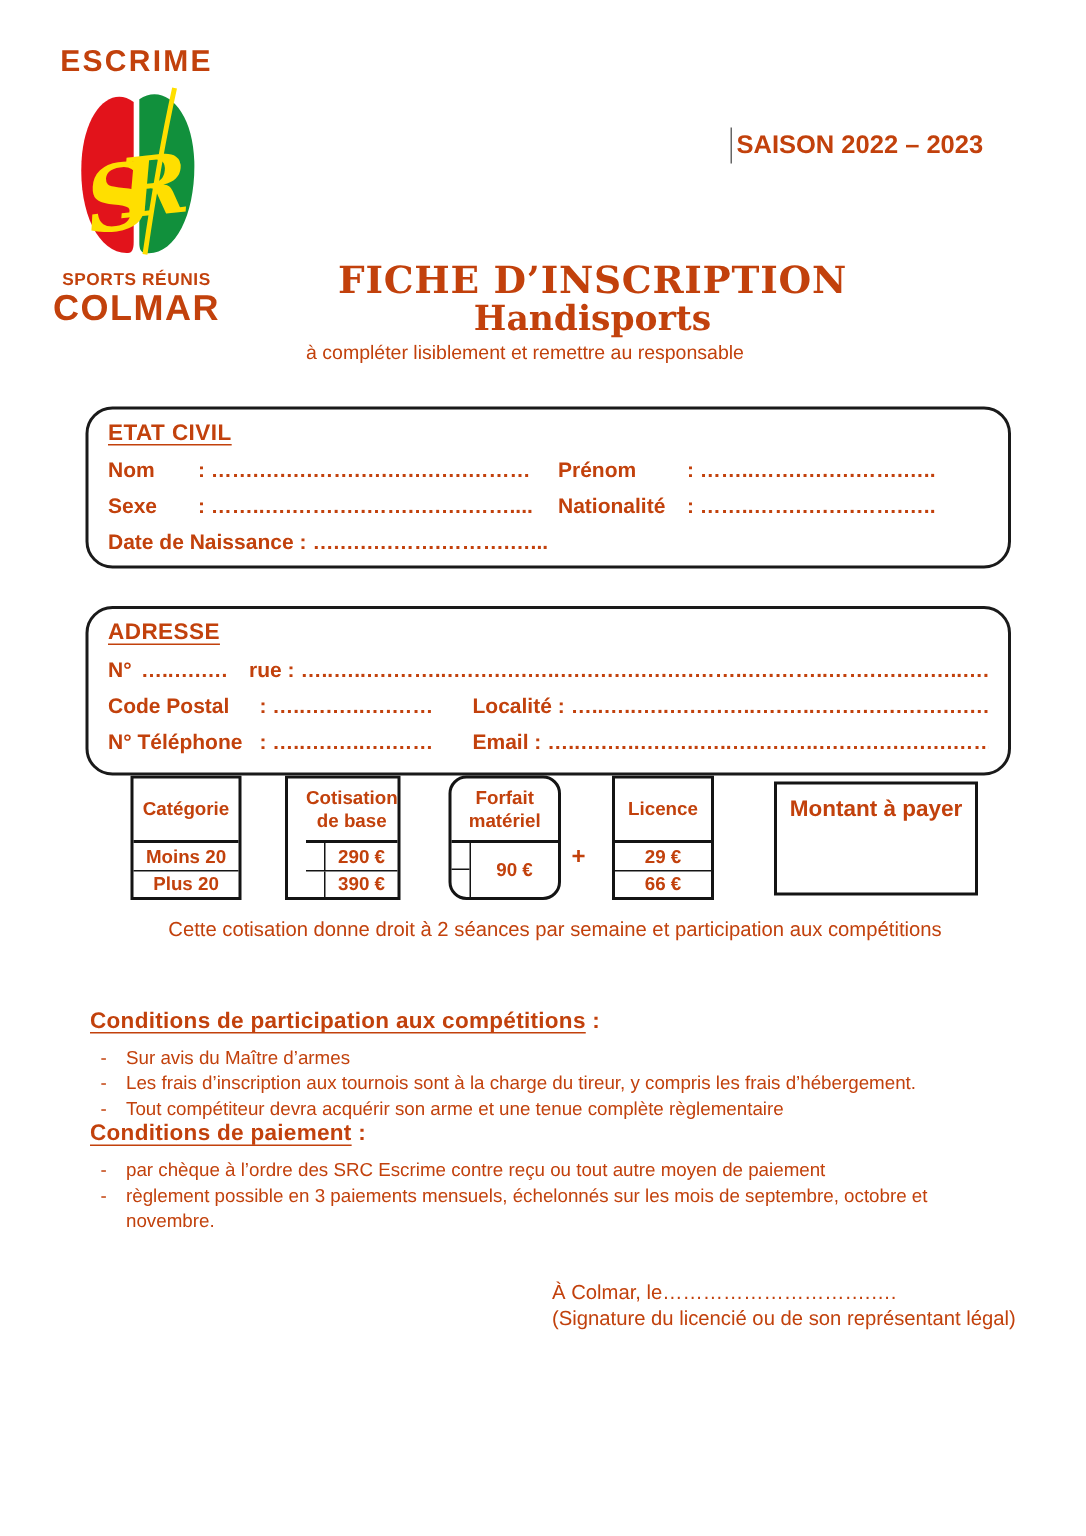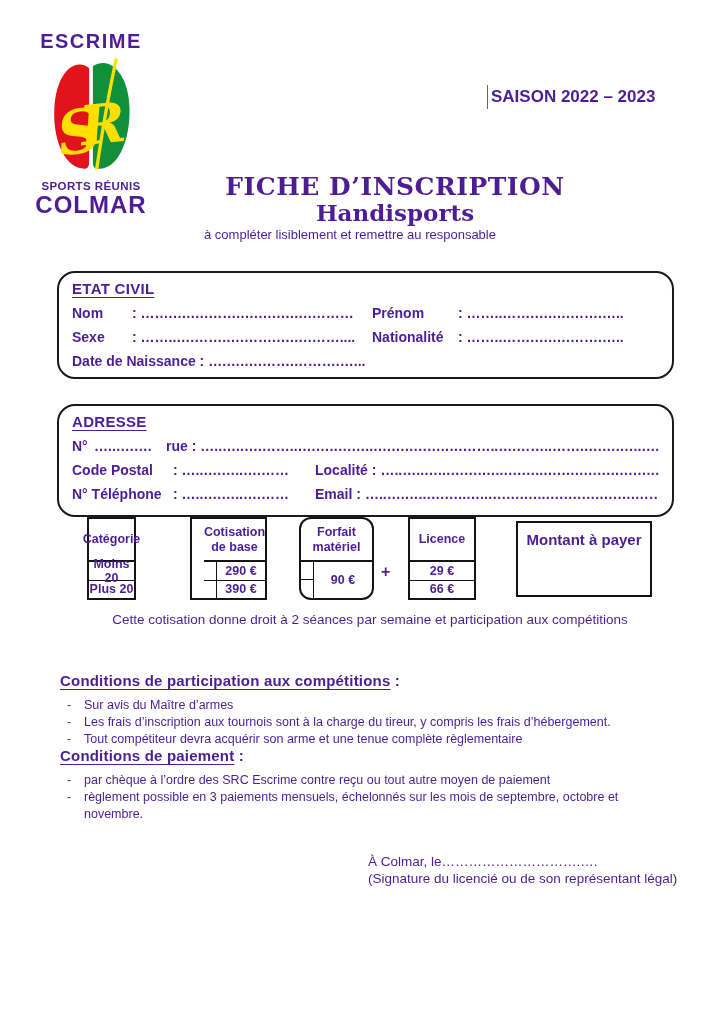--- a/index.html
+++ b/index.html
@@ -1,19 +1,19 @@
 <!DOCTYPE html>
 <html><head>
 <meta charset="utf-8">
 <style>
   * { margin:0; padding:0; box-sizing:border-box; }
   html,body { background:#ffffff; }
   .page {
     position:relative; width:724px; height:1024px; background:#ffffff;
-    font-family:"Liberation Sans", sans-serif; color:#4c1d95; overflow:hidden;
+    font-family:"Liberation Sans", sans-serif; color:#c2410c; overflow:hidden;
   }
 
   
   .logo { position:absolute; left:33px; top:30px; width:116px; text-align:center; }
   .logo-escrime { font-size:20px; font-weight:bold; letter-spacing:1.5px; }
   .emblem { width:94px; height:124px; margin-top:1px; display:inline-block; }
   .logo-sr { font-size:11.5px; font-weight:bold; letter-spacing:0.4px; margin-top:-2px; }
   .logo-colmar { font-size:24px; font-weight:bold; letter-spacing:1px; line-height:1.05; }
 
   
@@ -51,21 +51,21 @@
 
   
   .tarifs { position:absolute; left:0; top:517px; width:724px; height:84px; font-weight:bold; }
   .tbox { position:absolute; top:0; height:83px; border:2.5px solid #141414; background:#fff; text-align:center; }
   .tbox .th { height:43px; border-bottom:2px solid #141414; display:flex; align-items:center;
               justify-content:center; font-size:12.5px; line-height:1.15; padding:0 2px; }
   .trow { height:17.8px; display:flex; align-items:center; justify-content:center; font-size:12.5px; }
   .trow + .trow { border-top:1.8px solid #141414; }
   .chk { width:13px; align-self:stretch; border-right:1.8px solid #141414; }
   .tval { flex:1; display:flex; align-items:center; justify-content:center; }
-  .tb-cat { left:87px;  width:49px; }
+  .tb-cat { left:87px;  width:74px; }
   .tb-cot { left:190px; width:77px;padding-left:12px; }
   .tb-for { left:299px; width:75px;border-radius:12px; }
   .tb-lic { left:408px; width:68px; }
   .tb-mon { left:516px; width:136px; top:4px; height:76px; border-width:2px; }
   .tb-mon .th { border-bottom:none; height:auto; padding-top:8px; font-size:15px; }
   .for-body { display:flex; height:35.5px; }
   .for-chkcol { width:13px; border-right:1.8px solid #141414; display:flex; flex-direction:column; }
   .for-chk { flex:1; }
   .for-chk:first-child { border-bottom:1.8px solid #141414; }
   .for-val { flex:1; display:flex; align-items:center; justify-content:center; font-size:12.5px; }

